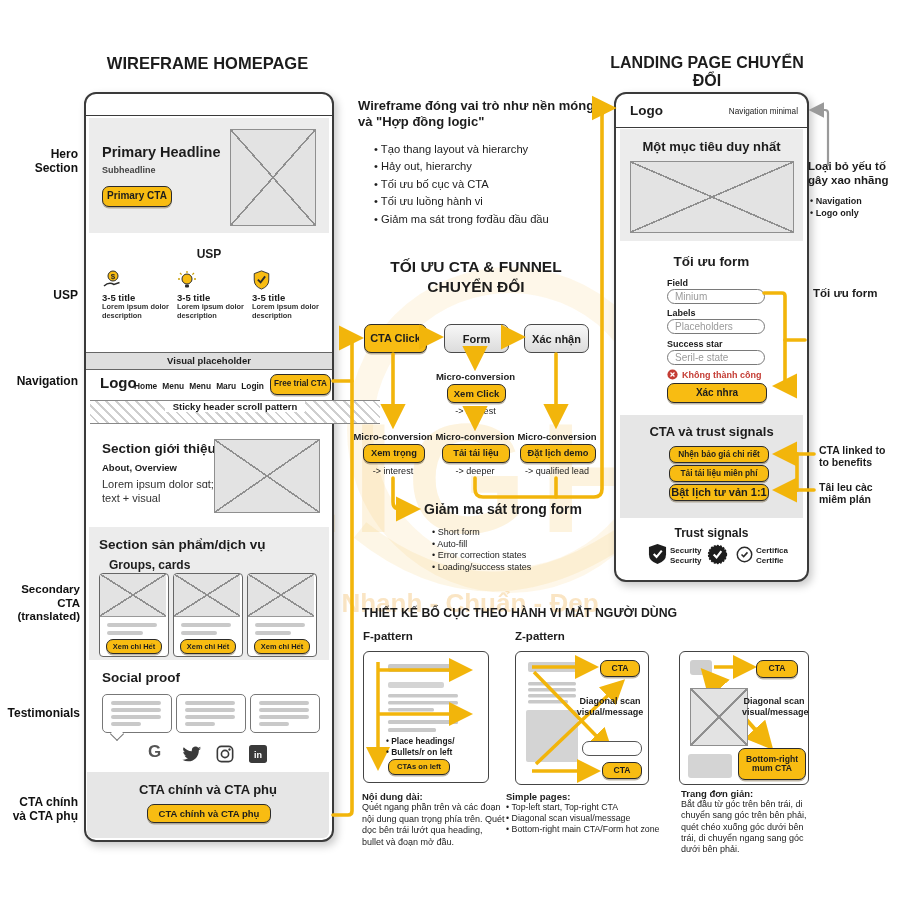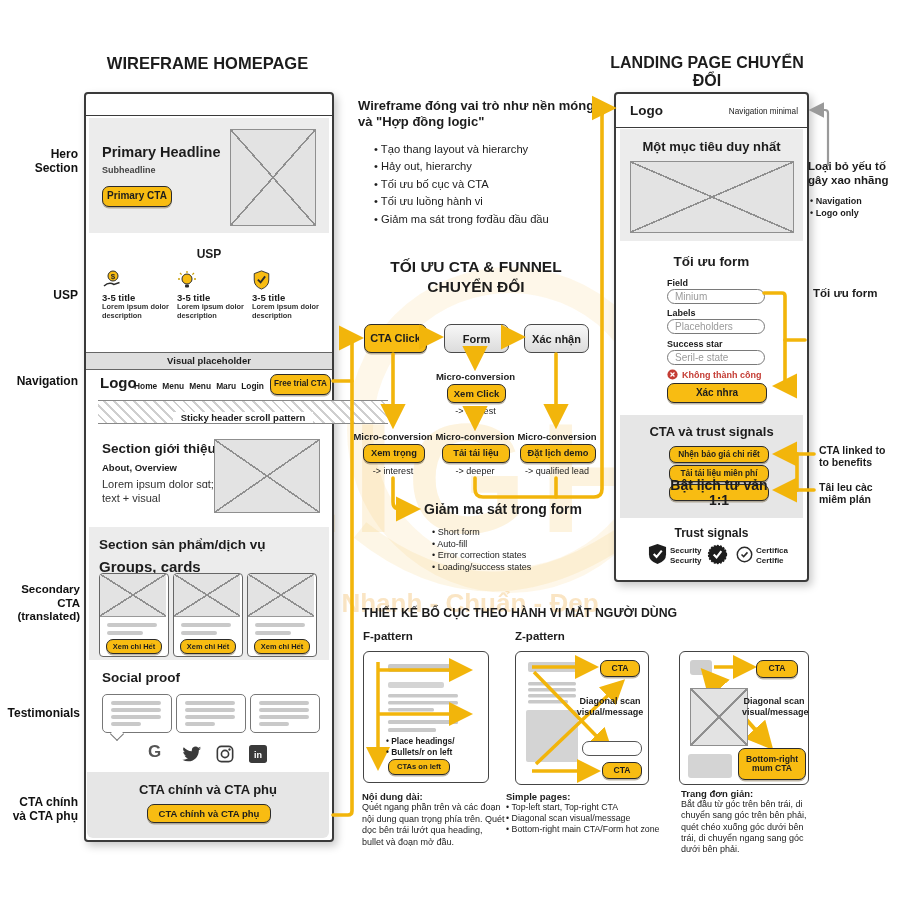--- a/index.html
+++ b/index.html
@@ -11,21 +11,21 @@
   .ctr{text-align:center}
   .ybtn{background:#F8BC12;border:1.6px solid #2b2b2b;border-radius:7px;font-weight:700;color:#1d1d1d;
         display:flex;align-items:center;justify-content:center;box-shadow:0 1.5px 0 rgba(70,45,0,.35);line-height:1.05;text-align:center}
   .gstep{background:linear-gradient(#f7f7f7,#dcdcdc);border:1.6px solid #4a4a4a;border-radius:7px;font-weight:700;
         display:flex;align-items:center;justify-content:center}
   .ximg{background-color:#e3e3e3;border:1px solid #8f8f8f;
         background-image:linear-gradient(to top right,transparent calc(50% - .8px),#8f8f8f calc(50% - .8px),#8f8f8f calc(50% + .8px),transparent calc(50% + .8px)),
                          linear-gradient(to bottom right,transparent calc(50% - .8px),#8f8f8f calc(50% - .8px),#8f8f8f calc(50% + .8px),transparent calc(50% + .8px))}
   .gl{position:absolute;background:#c9c9c9;border-radius:2px}
   .sideL{position:absolute;font-weight:700;font-size:12px;line-height:1.18;text-align:right;white-space:pre-line;color:#111}
-  .wirebox{position:absolute;background:#fff;border:2px solid #3a3a3a;border-radius:4px;box-shadow:3px 4px 8px rgba(0,0,0,.22)}
+  .wirebox{position:absolute;background:#fff;border:2px solid #3a3a3a;border-radius:12px;box-shadow:3px 4px 8px rgba(0,0,0,.22)}
   .inp{position:absolute;border:1.4px solid #7a7a7a;border-radius:8px;background:#fff;font:10px "Liberation Sans",sans-serif;
        color:#9a9a9a;padding:0 7px;box-sizing:border-box}
   .inp::placeholder{color:#9a9a9a}
   .annB{position:relative;padding-left:9px;font-weight:700;white-space:pre-line}
   .annB:before{content:"•";position:absolute;left:0;top:0}
   .li:before{content:"• ";}
   ul.clean{list-style:none;margin:0;padding:0}
   .tail{position:absolute;width:9px;height:9px;background:#fff;border-left:1.5px solid #777;border-bottom:1.5px solid #777;transform:rotate(-45deg)}
   .wm{position:absolute;color:rgba(243,195,90,.20);font-weight:700;pointer-events:none}
   svg{display:block}
@@ -100,33 +100,33 @@
     <div class="abs b" style="left:14px;top:280px;font-size:15px">Logo</div>
     <div class="abs b" style="left:48px;top:287px;width:130px;display:flex;justify-content:space-between;font-size:8.4px">
       <span>Home</span>
       <span>Menu</span>
       <span>Menu</span>
       <span>Maru</span>
       <span>Login</span>
     </div>
     <div class="abs ybtn" style="left:184px;top:280px;width:59px;height:19px;font-size:8.2px">Free trial CTA</div>
 
-    <div class="abs" style="left:12px;top:306px;width:290px;height:22px;background:repeating-linear-gradient(45deg,#fff 0 5px,#cfcfcf 5px 7px);border-top:1px solid #888;border-bottom:1px solid #888;display:flex;align-items:flex-end;justify-content:center">
+    <div class="abs" style="left:4px;top:306px;width:290px;height:22px;background:repeating-linear-gradient(45deg,#fff 0 5px,#cfcfcf 5px 7px);border-top:1px solid #888;border-bottom:1px solid #888;display:flex;align-items:flex-start;justify-content:center">
       <span class="b" style="font-size:9.5px;background:#fff;padding:0 8px">Sticky header scroll pattern</span>
     </div>
 
     <div class="abs b" style="left:16px;top:347px;font-size:13.5px">Section giới thiệu</div>
     <div class="abs b" style="left:16px;top:368px;font-size:9.5px">About, Overview</div>
     <div class="abs pre" style="left:16px;top:383px;font-size:11px;line-height:1.3;color:#333">Lorem ipsum dolor sɑt;
 text + visual</div>
     <div class="abs ximg" style="left:128px;top:345px;width:104px;height:72px"></div>
 
     <div class="abs" style="left:3px;top:433px;width:240px;height:133px;background:#ececec">
       <div class="abs b" style="left:10px;top:10px;font-size:13.5px">Section sản phẩm/dịch vụ</div>
-      <div class="abs b" style="left:10px;top:31px;font-size:15px">Groups, cards</div>
+      <div class="abs b" style="left:20px;top:31px;font-size:12px">Groups, cards</div>
       <div class="abs" style="left:10px;top:46px;width:68px;height:82px;background:#fff;border:1.4px solid #666;border-radius:4px">
         <div class="ximg" style="width:66px;height:42px;border:none;border-bottom:1px solid #999"></div>
         <div class="gl" style="left:7px;top:49px;width:50px;height:4px"></div>
         <div class="gl" style="left:7px;top:57px;width:36px;height:4px"></div>
         <div class="ybtn" style="position:absolute;left:6px;top:65px;width:54px;height:13px;font-size:7.4px">Xem chi Hết</div>
       </div>
       <div class="abs" style="left:84px;top:46px;width:68px;height:82px;background:#fff;border:1.4px solid #666;border-radius:4px">
         <div class="ximg" style="width:66px;height:42px;border:none;border-bottom:1px solid #999"></div>
         <div class="gl" style="left:7px;top:49px;width:50px;height:4px"></div>
         <div class="gl" style="left:7px;top:57px;width:36px;height:4px"></div>
@@ -338,21 +338,21 @@
           <path d="M4.5,4.5 L9.5,9.5 M9.5,4.5 L4.5,9.5" stroke="#fff" stroke-width="1.6"></path>
         </svg>
       <span class="b" style="font-size:9px;color:#c43c34">Không thành công</span>
     </div>
     <div class="ybtn" style="position:absolute;left:51px;top:289px;width:98px;height:18px;font-size:10px">Xác nhra</div>
 
     <div class="abs" style="left:4px;top:321px;width:183px;height:103px;background:#e6e6e6">
       <div class="abs b ctr" style="left:0;top:9px;width:183px;font-size:13px">CTA và trust signals</div>
       <div class="ybtn" style="position:absolute;left:49px;top:31px;width:98px;height:15px;font-size:8.3px">Nhện bảo giá chi riết</div>
       <div class="ybtn" style="position:absolute;left:49px;top:50px;width:98px;height:15px;font-size:8.3px">Tải tái liệu miên phí</div>
-      <div class="ybtn" style="position:absolute;left:49px;top:69px;width:98px;height:15px;font-size:14px">Bật lịch tư vản 1:1</div>
+      <div class="ybtn" style="position:absolute;left:49px;top:69px;width:98px;height:15px;font-size:11px">Bật lịch tư vản 1:1</div>
     </div>
 
     <div class="abs b ctr" style="left:0;top:432px;width:191px;font-size:12px">Trust signals</div>
     <svg class="abs" style="left:32px;top:449px" width="19" height="22" viewBox="0 0 20 23">
         <path d="M10,1 L19,4 V12 Q19,19 10,22 Q1,19 1,12 V4 Z" fill="#1d1d1d"></path>
         <path d="M6,11.5 L9,14.5 L14.5,8" stroke="#fff" stroke-width="2.2" fill="none"></path>
       </svg>
     <div class="abs b pre" style="left:54px;top:452px;font-size:8px;line-height:9.5px">Security
 Security</div>
     <svg class="abs" style="left:91px;top:450px" width="21" height="21" viewBox="0 0 22 22">

